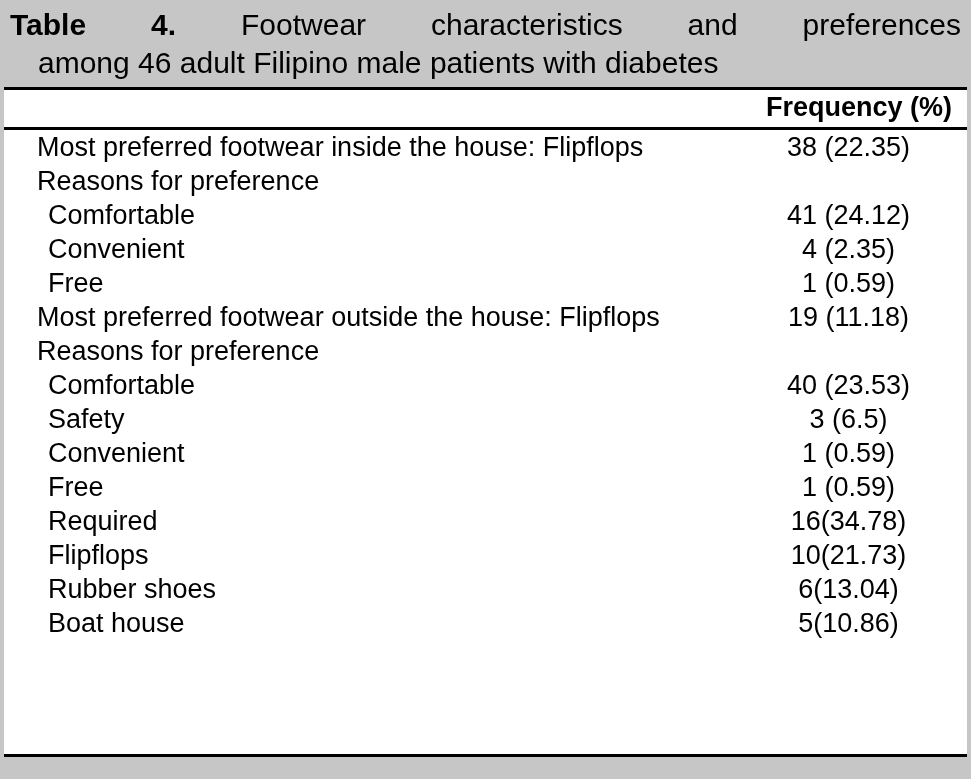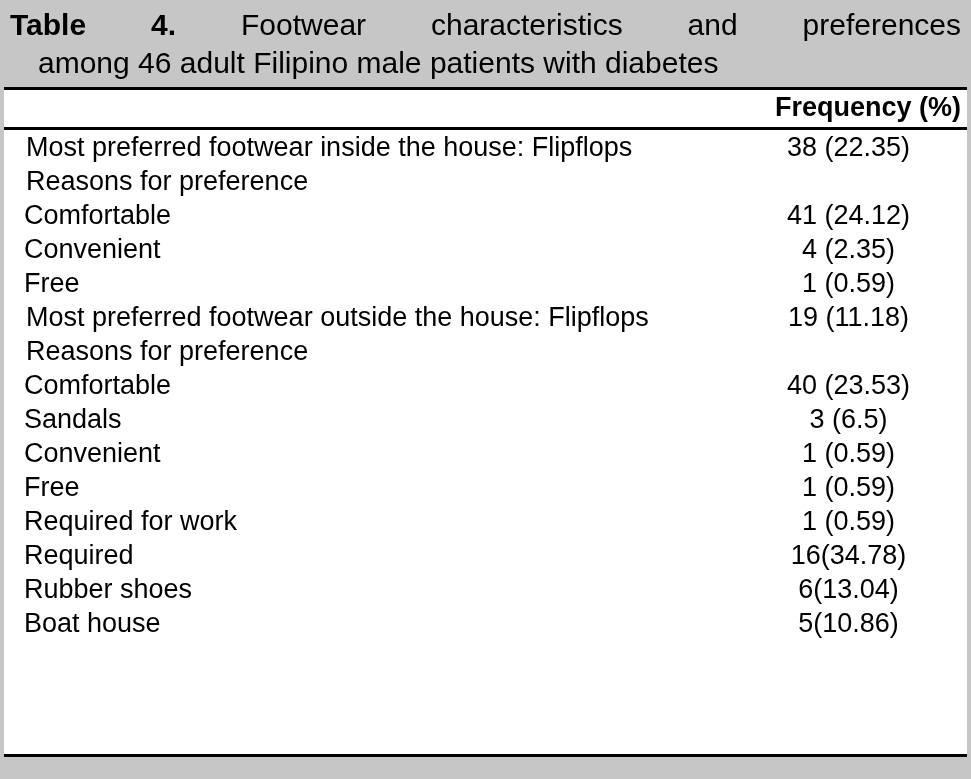--- a/index.html
+++ b/index.html
@@ -48,43 +48,43 @@
   }
   table {
     width: 100%;
     border-collapse: collapse;
     font-size: 27px;
     color: #000;
   }
   thead th {
     font-weight: bold;
     font-size: 27px;
-    padding: 2px 6px 4px 6px;
+    padding: 2px 15px 4px 6px;
     border-bottom: 3px solid #000;
     text-align: right;
   }
   thead th.blank {
     text-align: left;
   }
   tbody td {
     padding: 2px 6px 1px 6px;
     vertical-align: top;
   }
   td.label-cell {
     text-align: left;
     white-space: nowrap;
   }
   td.value-cell {
     text-align: center;
     white-space: nowrap;
     width: 225px;
     margin-top: 43px;
   }
-  .indent-0 { padding-left: 22px; margin-top: 20px; }
-  .indent-1 { padding-left: 20px; margin-left: 47px; }
+  .indent-0 { padding-left: 33px; margin-top: 20px; }
+  .indent-1 { padding-left: 44px; margin-left: 47px; }
   .bottom-rule {
     border-top: 3px solid #000;
     margin: 0 4px;
     height: 0;
   }
   .footer-space {
     background: #c6c6c6;
     height: 22px;
   }
 </style>
@@ -133,38 +133,38 @@
         </tr>
         <tr>
           <td class="label-cell indent-0">Reasons for preference</td>
           <td class="value-cell"></td>
         </tr>
         <tr>
           <td class="label-cell indent-1">Comfortable</td>
           <td class="value-cell">40 (23.53)</td>
         </tr>
         <tr>
-          <td class="label-cell indent-1">Sandals</td>
+          <td class="label-cell indent-1">Safety</td>
           <td class="value-cell">3 (6.5)</td>
         </tr>
         <tr>
           <td class="label-cell indent-1">Convenient</td>
           <td class="value-cell">1 (0.59)</td>
         </tr>
         <tr>
           <td class="label-cell indent-1">Free</td>
           <td class="value-cell">1 (0.59)</td>
         </tr>
         <tr>
-          <td class="label-cell indent-1">Required for work</td>
-          <td class="value-cell">1 (0.59)</td>
+          <td class="label-cell indent-1">Required</td>
+          <td class="value-cell">16(34.78)</td>
         </tr>
         <tr>
-          <td class="label-cell indent-1">Required</td>
-          <td class="value-cell">16(34.78)</td>
+          <td class="label-cell indent-1">Flipflops</td>
+          <td class="value-cell">10(21.73)</td>
         </tr>
         <tr>
           <td class="label-cell indent-1">Rubber shoes</td>
           <td class="value-cell">6(13.04)</td>
         </tr>
         <tr>
           <td class="label-cell indent-1">Boat house</td>
           <td class="value-cell">5(10.86)</td>
         </tr>
       </tbody>

